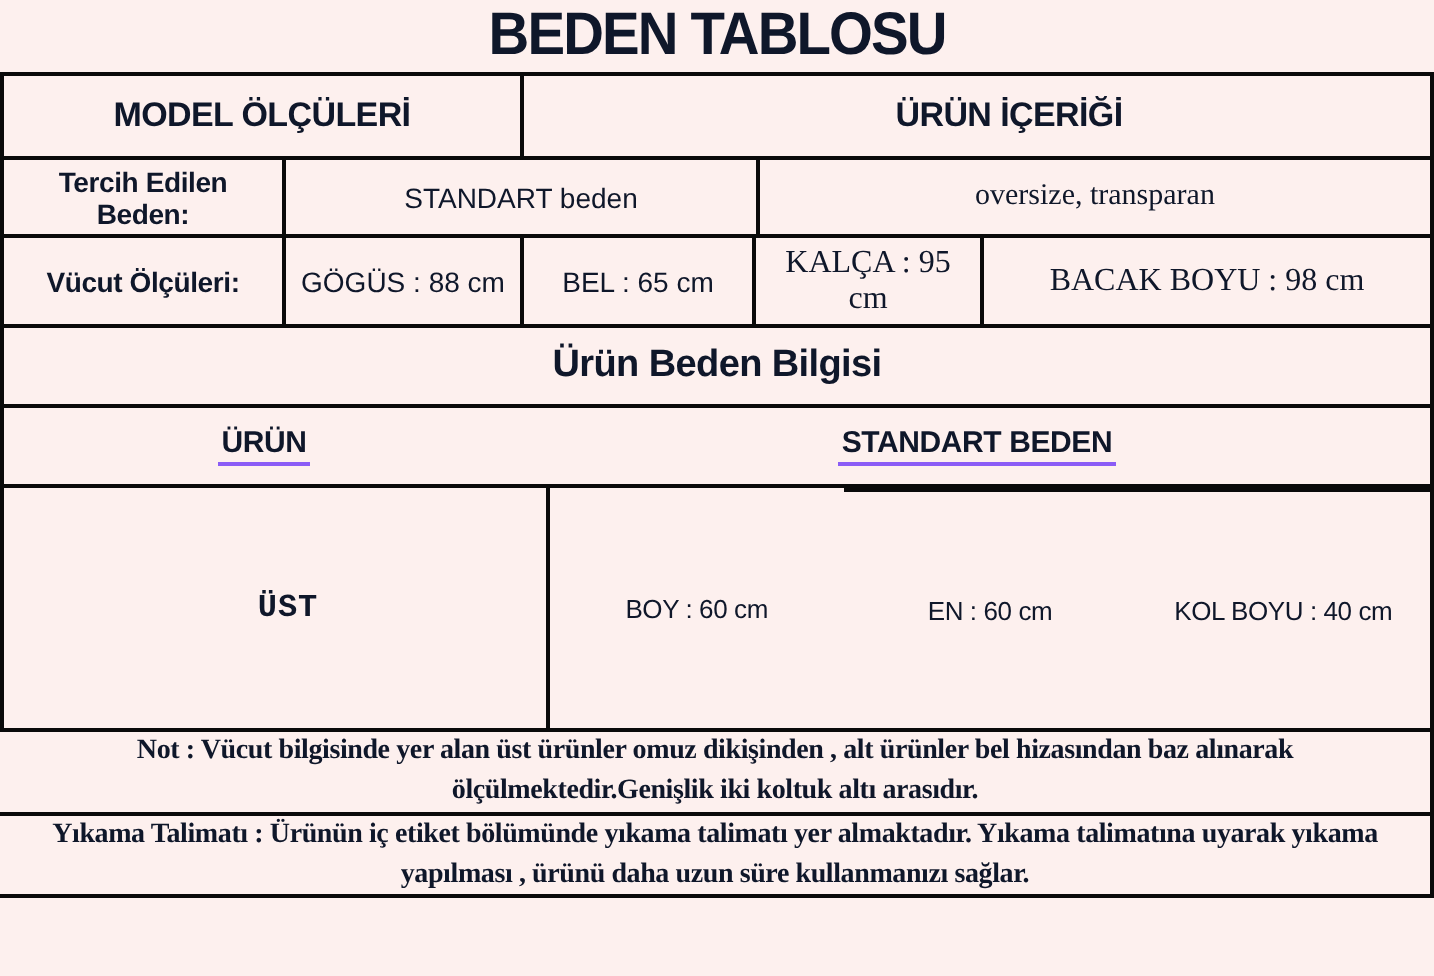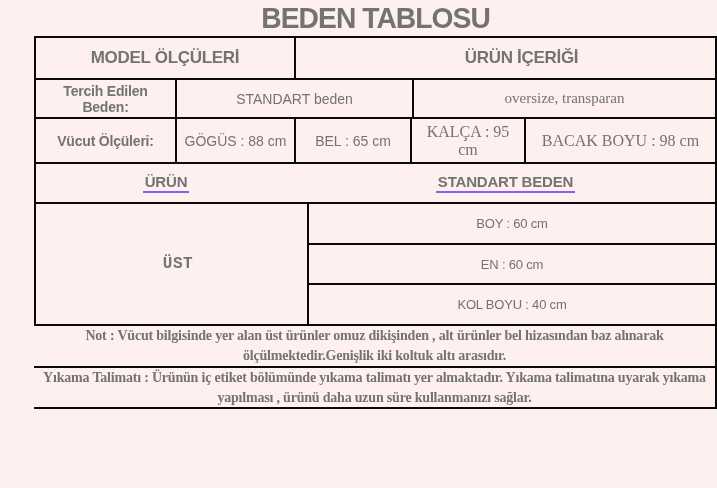--- a/index.html
+++ b/index.html
@@ -1,25 +1,24 @@
 <!DOCTYPE html>
 <html><head>
 <meta charset="utf-8">
 <style>
   html,body { margin:0; padding:0; }
   .sheet {
     position: relative;
     width: 717px;
     height: 488px;
     background: #fdf0ee;
-    color: #737373;
+    color: #0f172a;
     font-family: "Liberation Sans", sans-serif;
     box-sizing: border-box;
     overflow: hidden;
-    padding-left: 34px;
   }
   .sheet *, .sheet *::before, .sheet *::after { box-sizing: border-box; }
 
   .title-row {
     height: 36px;
     display: flex; align-items: center; justify-content: center;
   }
   .page-title {
     font-size: 30px; font-weight: bold; letter-spacing: -1px;
     transform: scaleX(0.94); transform-origin: center;
@@ -60,21 +59,21 @@
   .hdr-sans   { font-weight: bold; font-size: 17px; letter-spacing: -0.3px; }
   .val-sans   { font-size: 14px; }
   .val-sans-sm{ font-size: 13px; letter-spacing: -0.2px; }
   .val-serif  { font-family: "Liberation Serif", serif; font-size: 15px; }
   .val-serif-lg { font-family: "Liberation Serif", serif; font-size: 16px; }
   .sect-title { font-weight: bold; font-size: 19px; letter-spacing: -0.3px; }
   .colhdr     { font-weight: bold; font-size: 15px; letter-spacing: -0.2px; }
   .colhdr .ul { border-bottom: 2px solid #8b5cf6; padding: 0 2px 1px 2px; }
   .ust-label  { font-family: Liberation Mono, monospace; font-weight: bold; font-size: 16px; letter-spacing: 0.5px; margin-left: 13px; }
 
-  .ust-right { display: flex; flex-direction: column; }
+  .ust-right { display: flex; }
   .ust-right .m-cell {
     flex: 1 1 0;
     display: flex; align-items: center; justify-content: center;
   }
   .ust-right .m-cell + .m-cell { border-top: 2px solid #0a0a0a; }
 
   .notes { border-right: 2px solid #0a0a0a; }
   .note-row {
     display: flex; align-items: center; justify-content: center;
     text-align: center;
@@ -111,20 +110,23 @@
     </div>
 
     <div class="trow r3">
       <div class="cell rb w-a bold-sans">Vücut Ölçüleri:</div>
       <div class="cell rb w-v1 val-sans">GÖGÜS : 88 cm</div>
       <div class="cell rb w-v2 val-sans">BEL : 65 cm</div>
       <div class="cell rb w-v3 val-serif-lg">KALÇA : 95 cm</div>
       <div class="cell grow val-serif-lg">BACAK BOYU : 98 cm</div>
     </div>
 
+    <div class="trow sect-row">
+      <div class="cell grow sect-title">Ürün Beden Bilgisi</div>
+    </div>
 
     <div class="trow colhdr-row">
       <div class="cell w-half colhdr">
         <span class="ul">ÜRÜN</span>
       </div>
       <div class="cell grow colhdr">
         <span class="ul">STANDART BEDEN</span>
       </div>
     </div>
 

